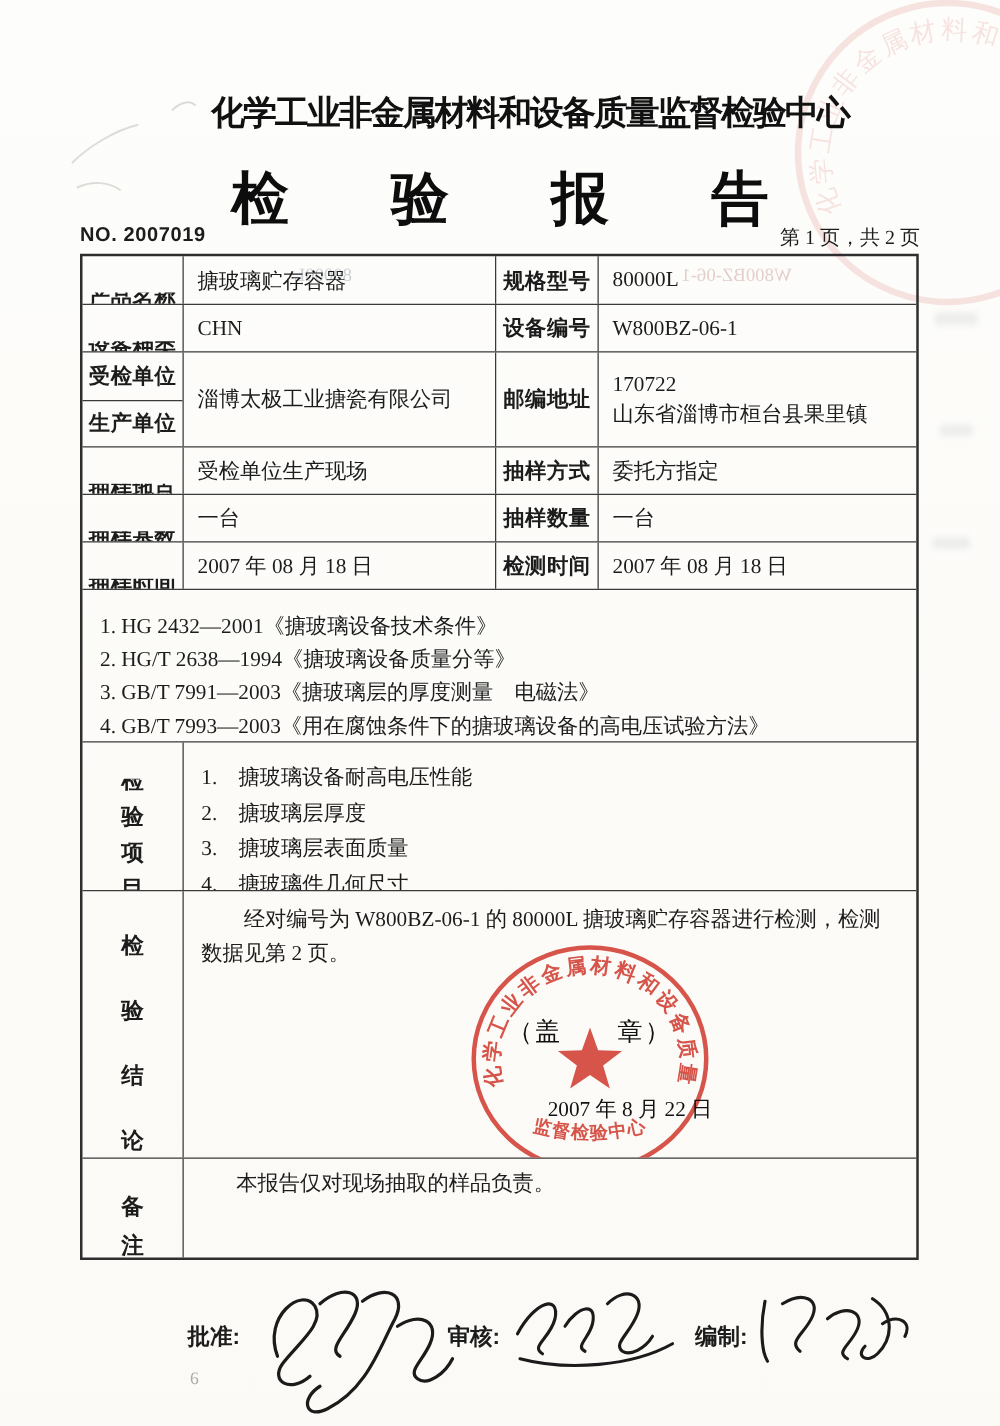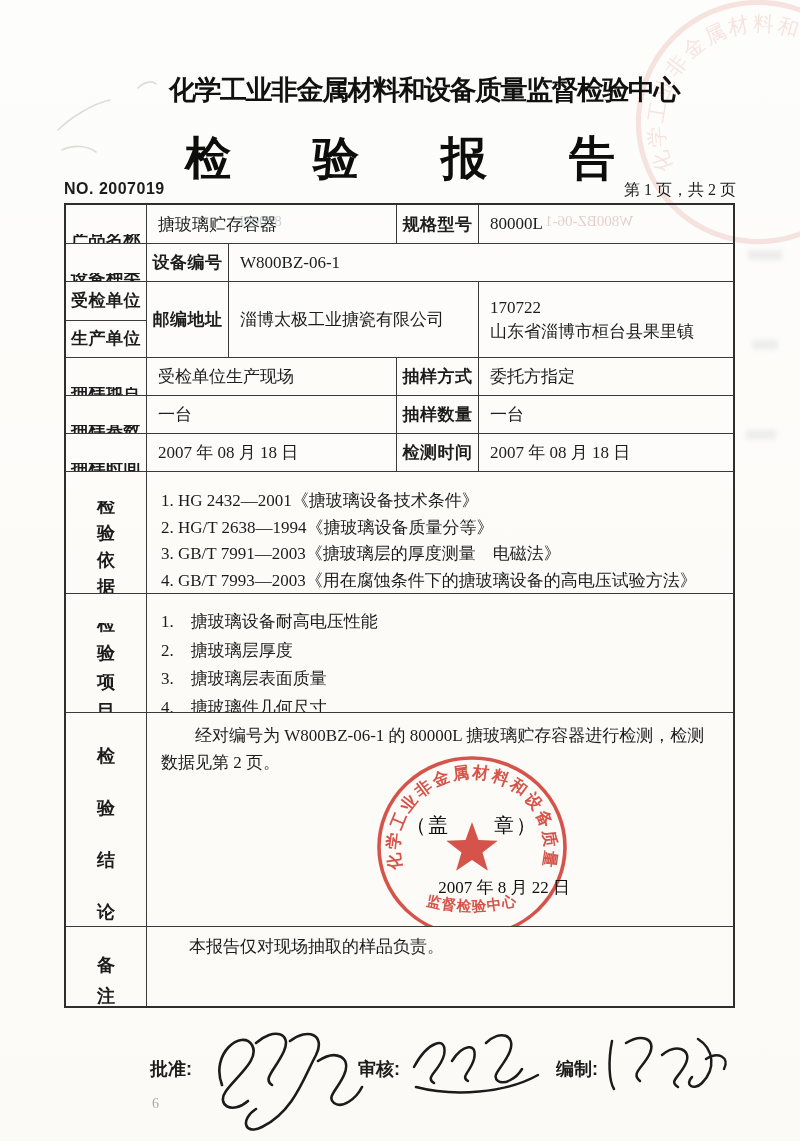--- a/index.html
+++ b/index.html
@@ -119,31 +119,32 @@
 
     <div class="trow h38">
       <div class="cell lab w80">产品名称</div>
       <div class="cell val w250">搪玻璃贮存容器</div>
       <div class="cell lab w82">规格型号</div>
       <div class="cell val w258">80000L</div>
     </div>
 
     <div class="trow h38">
       <div class="cell lab w80">设备种类</div>
+      <div class="cell val w250">CHN</div>
       <div class="cell lab w82">设备编号</div>
       <div class="cell val w258">W800BZ-06-1</div>
     </div>
 
     <div class="trow h76">
       <div class="subcol">
         <div class="subcell lab">受检单位</div>
         <div class="subcell lab">生产单位</div>
       </div>
+      <div class="cell val w250">淄博太极工业搪瓷有限公司</div>
       <div class="cell lab w82">邮编地址</div>
-      <div class="cell val w250">淄博太极工业搪瓷有限公司</div>
       <div class="cell val w258">
         <div class="two-line">
           <span>170722</span>
           <span>山东省淄博市桓台县果里镇</span>
         </div>
       </div>
     </div>
 
     <div class="trow h38">
       <div class="cell lab w80">抽样地点</div>
@@ -160,23 +161,20 @@
     </div>
 
     <div class="trow h38">
       <div class="cell lab w80">抽样时间</div>
       <div class="cell val w250">2007 年 08 月 18 日</div>
       <div class="cell lab w82">检测时间</div>
       <div class="cell val w258">2007 年 08 月 18 日</div>
     </div>
 
     <div class="trow" style="height:122px;">
-      <div class="cell w80">
-        <div class="vlabel lh27">检验依据</div>
-      </div>
       <div class="cell wfull list-cell">
         <div>1. HG 2432—2001《搪玻璃设备技术条件》</div>
         <div>2. HG/T 2638—1994《搪玻璃设备质量分等》</div>
         <div>3. GB/T 7991—2003《搪玻璃层的厚度测量　电磁法》</div>
         <div>4. GB/T 7993—2003《用在腐蚀条件下的搪玻璃设备的高电压试验方法》</div>
 
       </div>
     </div>
 
     <div class="trow" style="height:119px;">

